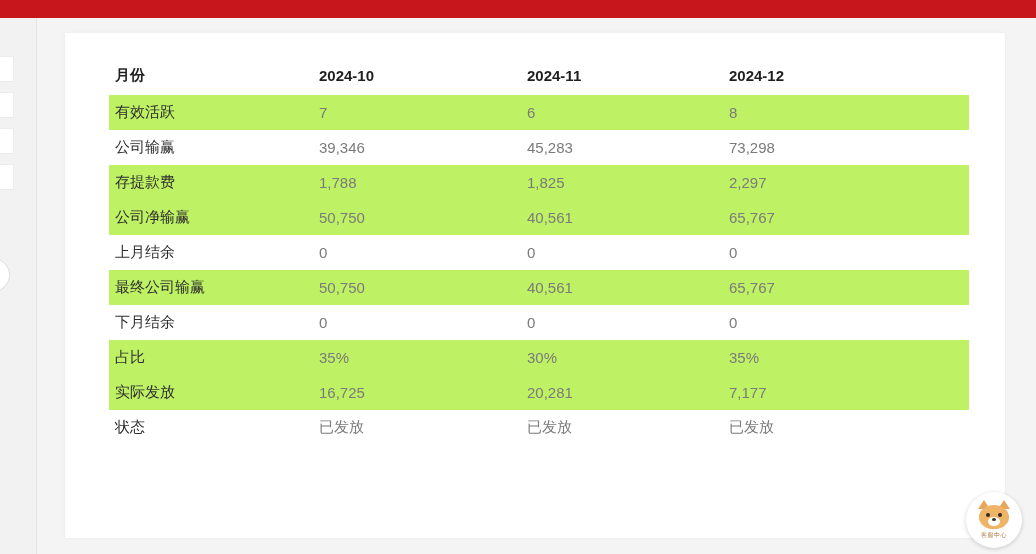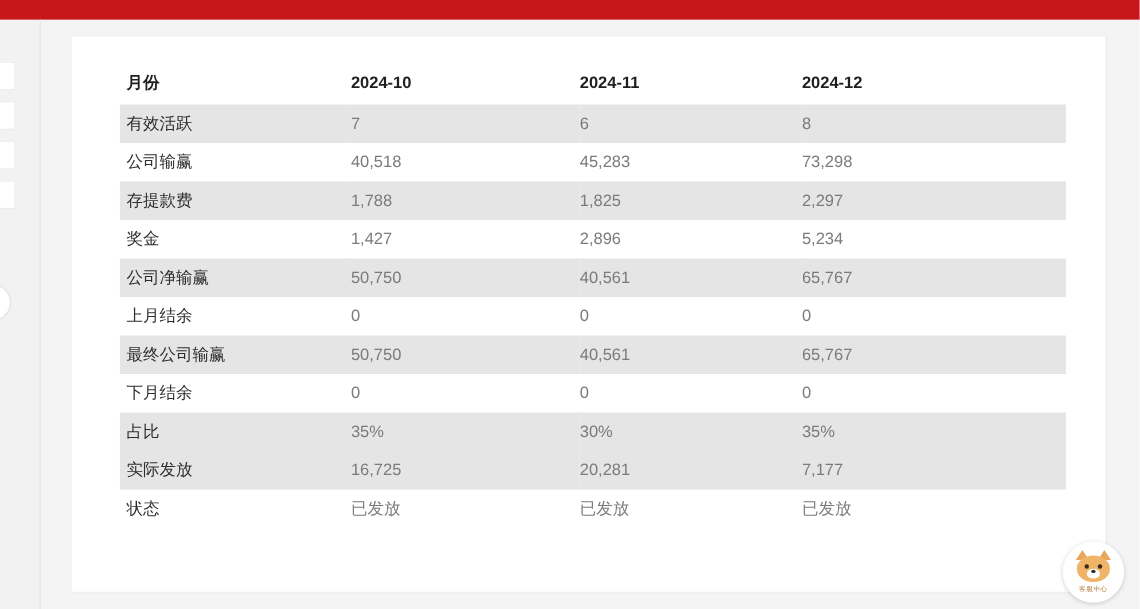--- a/index.html
+++ b/index.html
@@ -98,21 +98,21 @@
     font-size: 15px;
     height: 40px;
   }
   table.report td.rowlabel {
     color: #2e2e2e;
   }
   table.report td.value {
     color: #7b7b7b;
   }
   table.report tbody tr.alt td {
-    background: #e5e5e5;
+    background: #bef264;
   }
   
   col.c0 { width: 210px; }
   col.c1 { width: 208px; }
   col.c2 { width: 202px; }
   col.c3 { width: 240px; }
   table.report th:first-child,
   table.report td:first-child {
     padding-left: 6px;
   }
@@ -216,35 +216,29 @@
     </thead>
     <tbody>
       <tr class="alt">
         <td class="rowlabel">有效活跃</td>
         <td class="value">7</td>
         <td class="value">6</td>
         <td class="value">8</td>
       </tr>
       <tr>
         <td class="rowlabel">公司输赢</td>
-        <td class="value">40,518</td>
+        <td class="value">39,346</td>
         <td class="value">45,283</td>
         <td class="value">73,298</td>
       </tr>
       <tr class="alt">
         <td class="rowlabel">存提款费</td>
         <td class="value">1,788</td>
         <td class="value">1,825</td>
         <td class="value">2,297</td>
-      </tr>
-      <tr>
-        <td class="rowlabel">奖金</td>
-        <td class="value">1,427</td>
-        <td class="value">2,896</td>
-        <td class="value">5,234</td>
       </tr>
       <tr class="alt">
         <td class="rowlabel">公司净输赢</td>
         <td class="value">50,750</td>
         <td class="value">40,561</td>
         <td class="value">65,767</td>
       </tr>
       <tr>
         <td class="rowlabel">上月结余</td>
         <td class="value">0</td>

